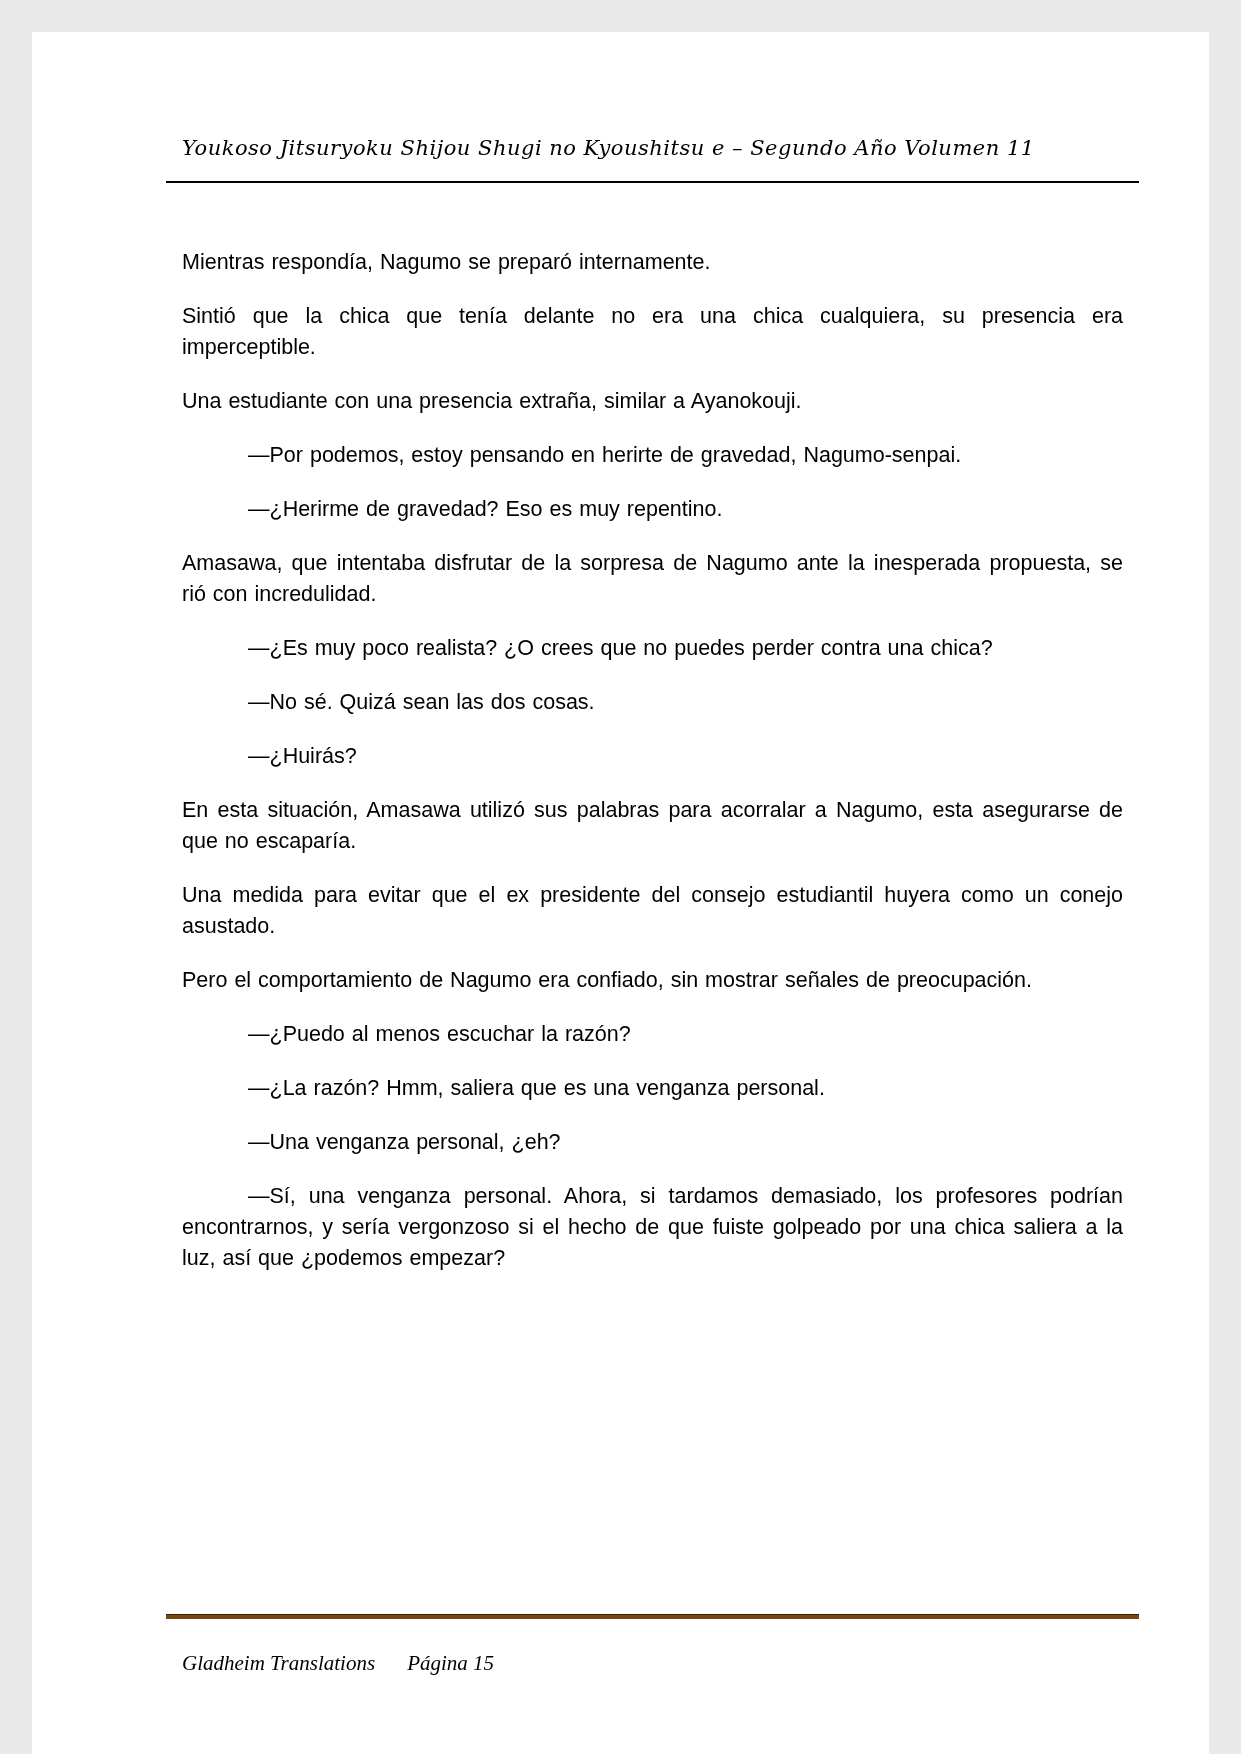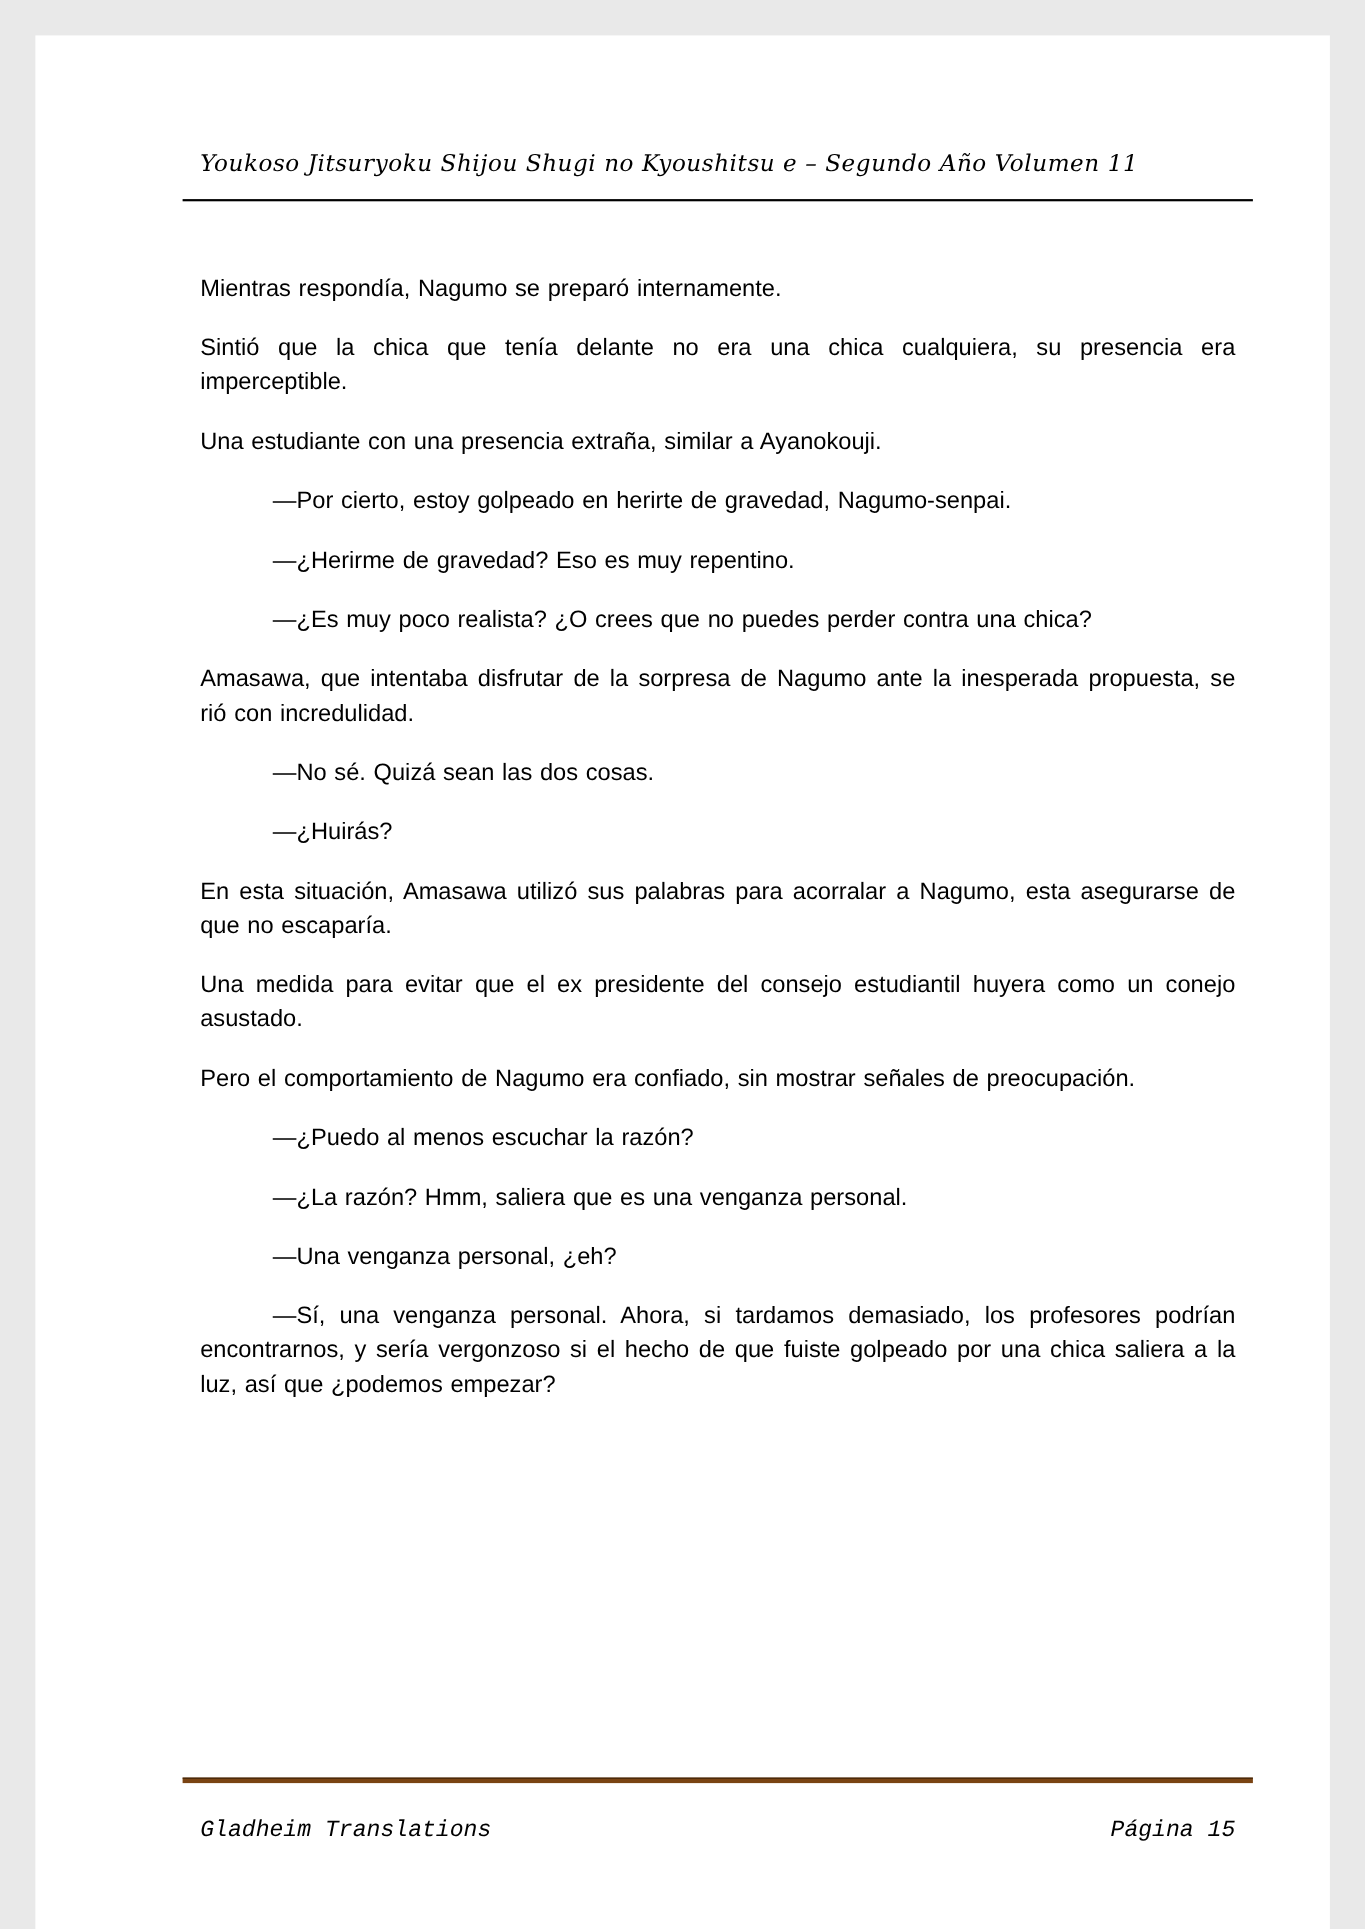--- a/index.html
+++ b/index.html
@@ -46,42 +46,41 @@
     right: 102px;
     bottom: 62px;
   }
   .footer-rule {
     height: 5px;
     border-top: 1px solid #3a2006;
     margin-bottom: 10px;
   }
   .footer-row {
     display: flex;
-    justify-content: space-between;
-    font-family: Liberation Mono, monospace;
+    font-family: Liberation Serif, serif;
     font-style: italic;
     font-size: 21px;
   }
 </style>
 </head>
 <body>
 
 <div class="page">
   <div class="page-inner">
     <div class="page-header">
       <div class="header-title">Youkoso Jitsuryoku Shijou Shugi no Kyoushitsu e – Segundo Año Volumen 11</div>
     </div>
     <div class="page-body">
         <p class="para normal">Mientras respondía, Nagumo se preparó internamente.</p>
         <p class="para normal">Sintió que la chica que tenía delante no era una chica cualquiera, su presencia era imperceptible.</p>
         <p class="para normal">Una estudiante con una presencia extraña, similar a Ayanokouji.</p>
-        <p class="para dialogue">—Por cierto, estoy golpeado en herirte de gravedad, Nagumo-senpai.</p>
+        <p class="para dialogue">—Por podemos, estoy pensando en herirte de gravedad, Nagumo-senpai.</p>
         <p class="para dialogue">—¿Herirme de gravedad? Eso es muy repentino.</p>
+        <p class="para normal">Amasawa, que intentaba disfrutar de la sorpresa de Nagumo ante la inesperada propuesta, se rió con incredulidad.</p>
         <p class="para dialogue">—¿Es muy poco realista? ¿O crees que no puedes perder contra una chica?</p>
-        <p class="para normal">Amasawa, que intentaba disfrutar de la sorpresa de Nagumo ante la inesperada propuesta, se rió con incredulidad.</p>
         <p class="para dialogue">—No sé. Quizá sean las dos cosas.</p>
         <p class="para dialogue">—¿Huirás?</p>
         <p class="para normal">En esta situación, Amasawa utilizó sus palabras para acorralar a Nagumo, esta asegurarse de que no escaparía.</p>
         <p class="para normal">Una medida para evitar que el ex presidente del consejo estudiantil huyera como un conejo asustado.</p>
         <p class="para normal">Pero el comportamiento de Nagumo era confiado, sin mostrar señales de preocupación.</p>
         <p class="para dialogue">—¿Puedo al menos escuchar la razón?</p>
         <p class="para dialogue">—¿La razón? Hmm, saliera que es una venganza personal.</p>
         <p class="para dialogue">—Una venganza personal, ¿eh?</p>
         <p class="para dialogue">—Sí, una venganza personal. Ahora, si tardamos demasiado, los profesores podrían encontrarnos, y sería vergonzoso si el hecho de que fuiste golpeado por una chica saliera a la luz, así que ¿podemos empezar?</p>
       </div>

